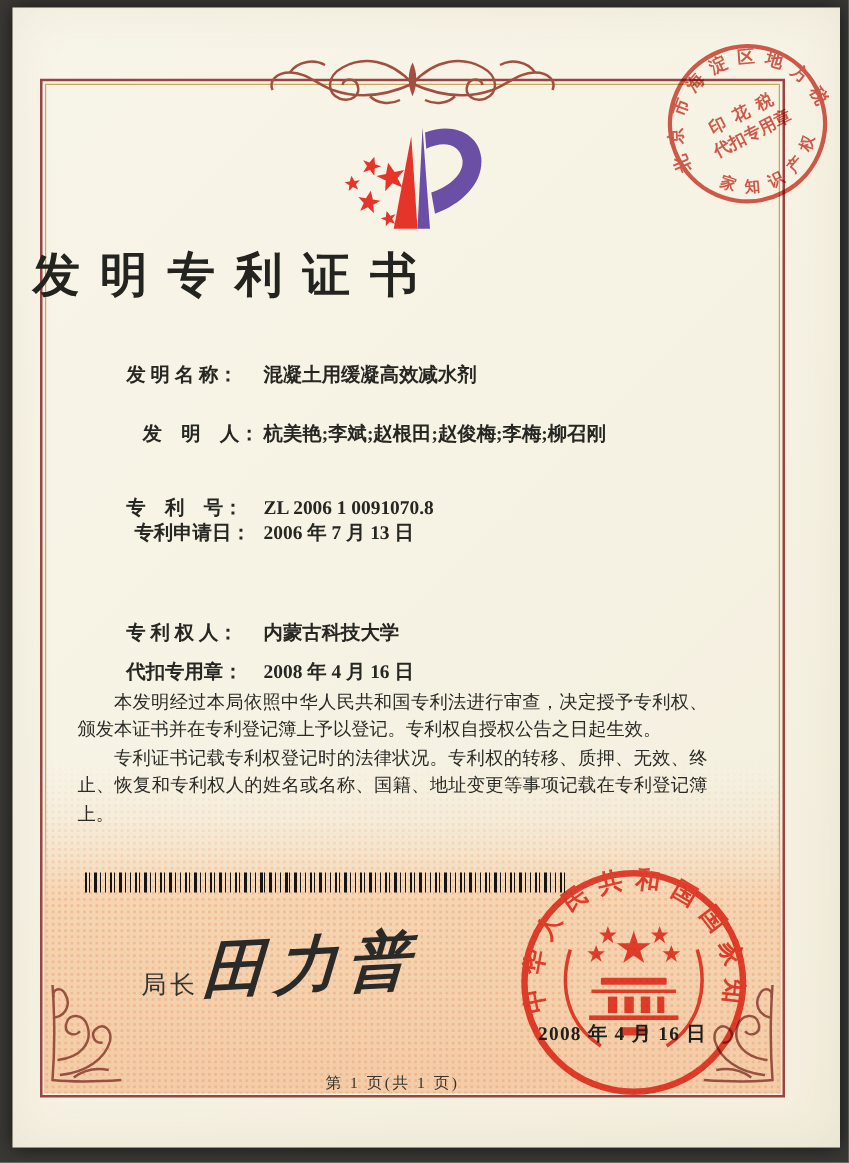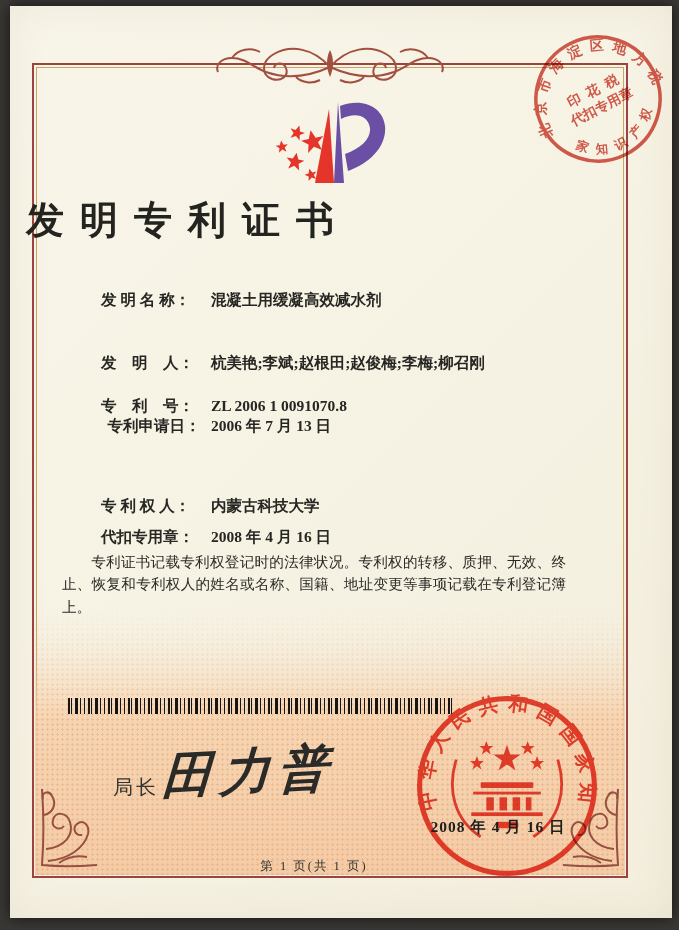--- a/index.html
+++ b/index.html
@@ -44,21 +44,21 @@
     transform:rotate(-27deg);opacity:.88;mix-blend-mode:multiply;
   }
   .page-title{
     position:absolute;left:0;top:189px;width:100%;text-align:left;
     font-size:38px;font-weight:bold;color:#23231f;
     letter-spacing:16px;text-indent:16px;
   }
   .fields{position:absolute;left:55px;top:278px;width:520px;}
   .field{position:absolute;left:0;font-size:15.5px;font-weight:bold;color:#262622;white-space:nowrap;margin-left:36px;}
   .field:nth-child(1){top:6px;}
-  .field:nth-child(2){top:69px;}
+  .field:nth-child(2){top:53px;text-align:right;}
   .field:nth-child(3){top:112px;}
   .field:nth-child(4){top:132px;text-align:center;}
   .field:nth-child(5){top:212px;}
   .field:nth-child(6){top:243px;}
   .field-label{display:inline-block;min-width:106px;}
   .paragraphs{
     position:absolute;left:52px;top:545px;width:504px;
     font-size:14.6px;line-height:22.4px;color:#2a2a26;text-align:justify;
   }
   .paragraphs p{margin:0;text-indent:2em;}
@@ -197,20 +197,21 @@
         <span class="field-label">专 利 权 人：</span>
         <span class="field-value">内蒙古科技大学</span>
       </div>
       <div class="field">
         <span class="field-label">代扣专用章：</span>
         <span class="field-value">2008 年 4 月 16 日</span>
       </div>
     </div>
 
     <div class="paragraphs">
+      <p>本发明经过本局依照中华人民共和国专利法进行审查，决定授予专利权、颁发本证书并在专利登记簿上予以登记。专利权自授权公告之日起生效。</p>
       <p>专利证书记载专利权登记时的法律状况。专利权的转移、质押、无效、终止、恢复和专利权人的姓名或名称、国籍、地址变更等事项记载在专利登记簿上。</p>
     </div>
 
     <div class="barcode"></div>
 
     <div class="director-title">局长</div>
     <div class="director-signature">田力普</div>
 
     <div class="issuing-seal">
       <svg width="188" height="188" viewBox="0 0 200 200">

